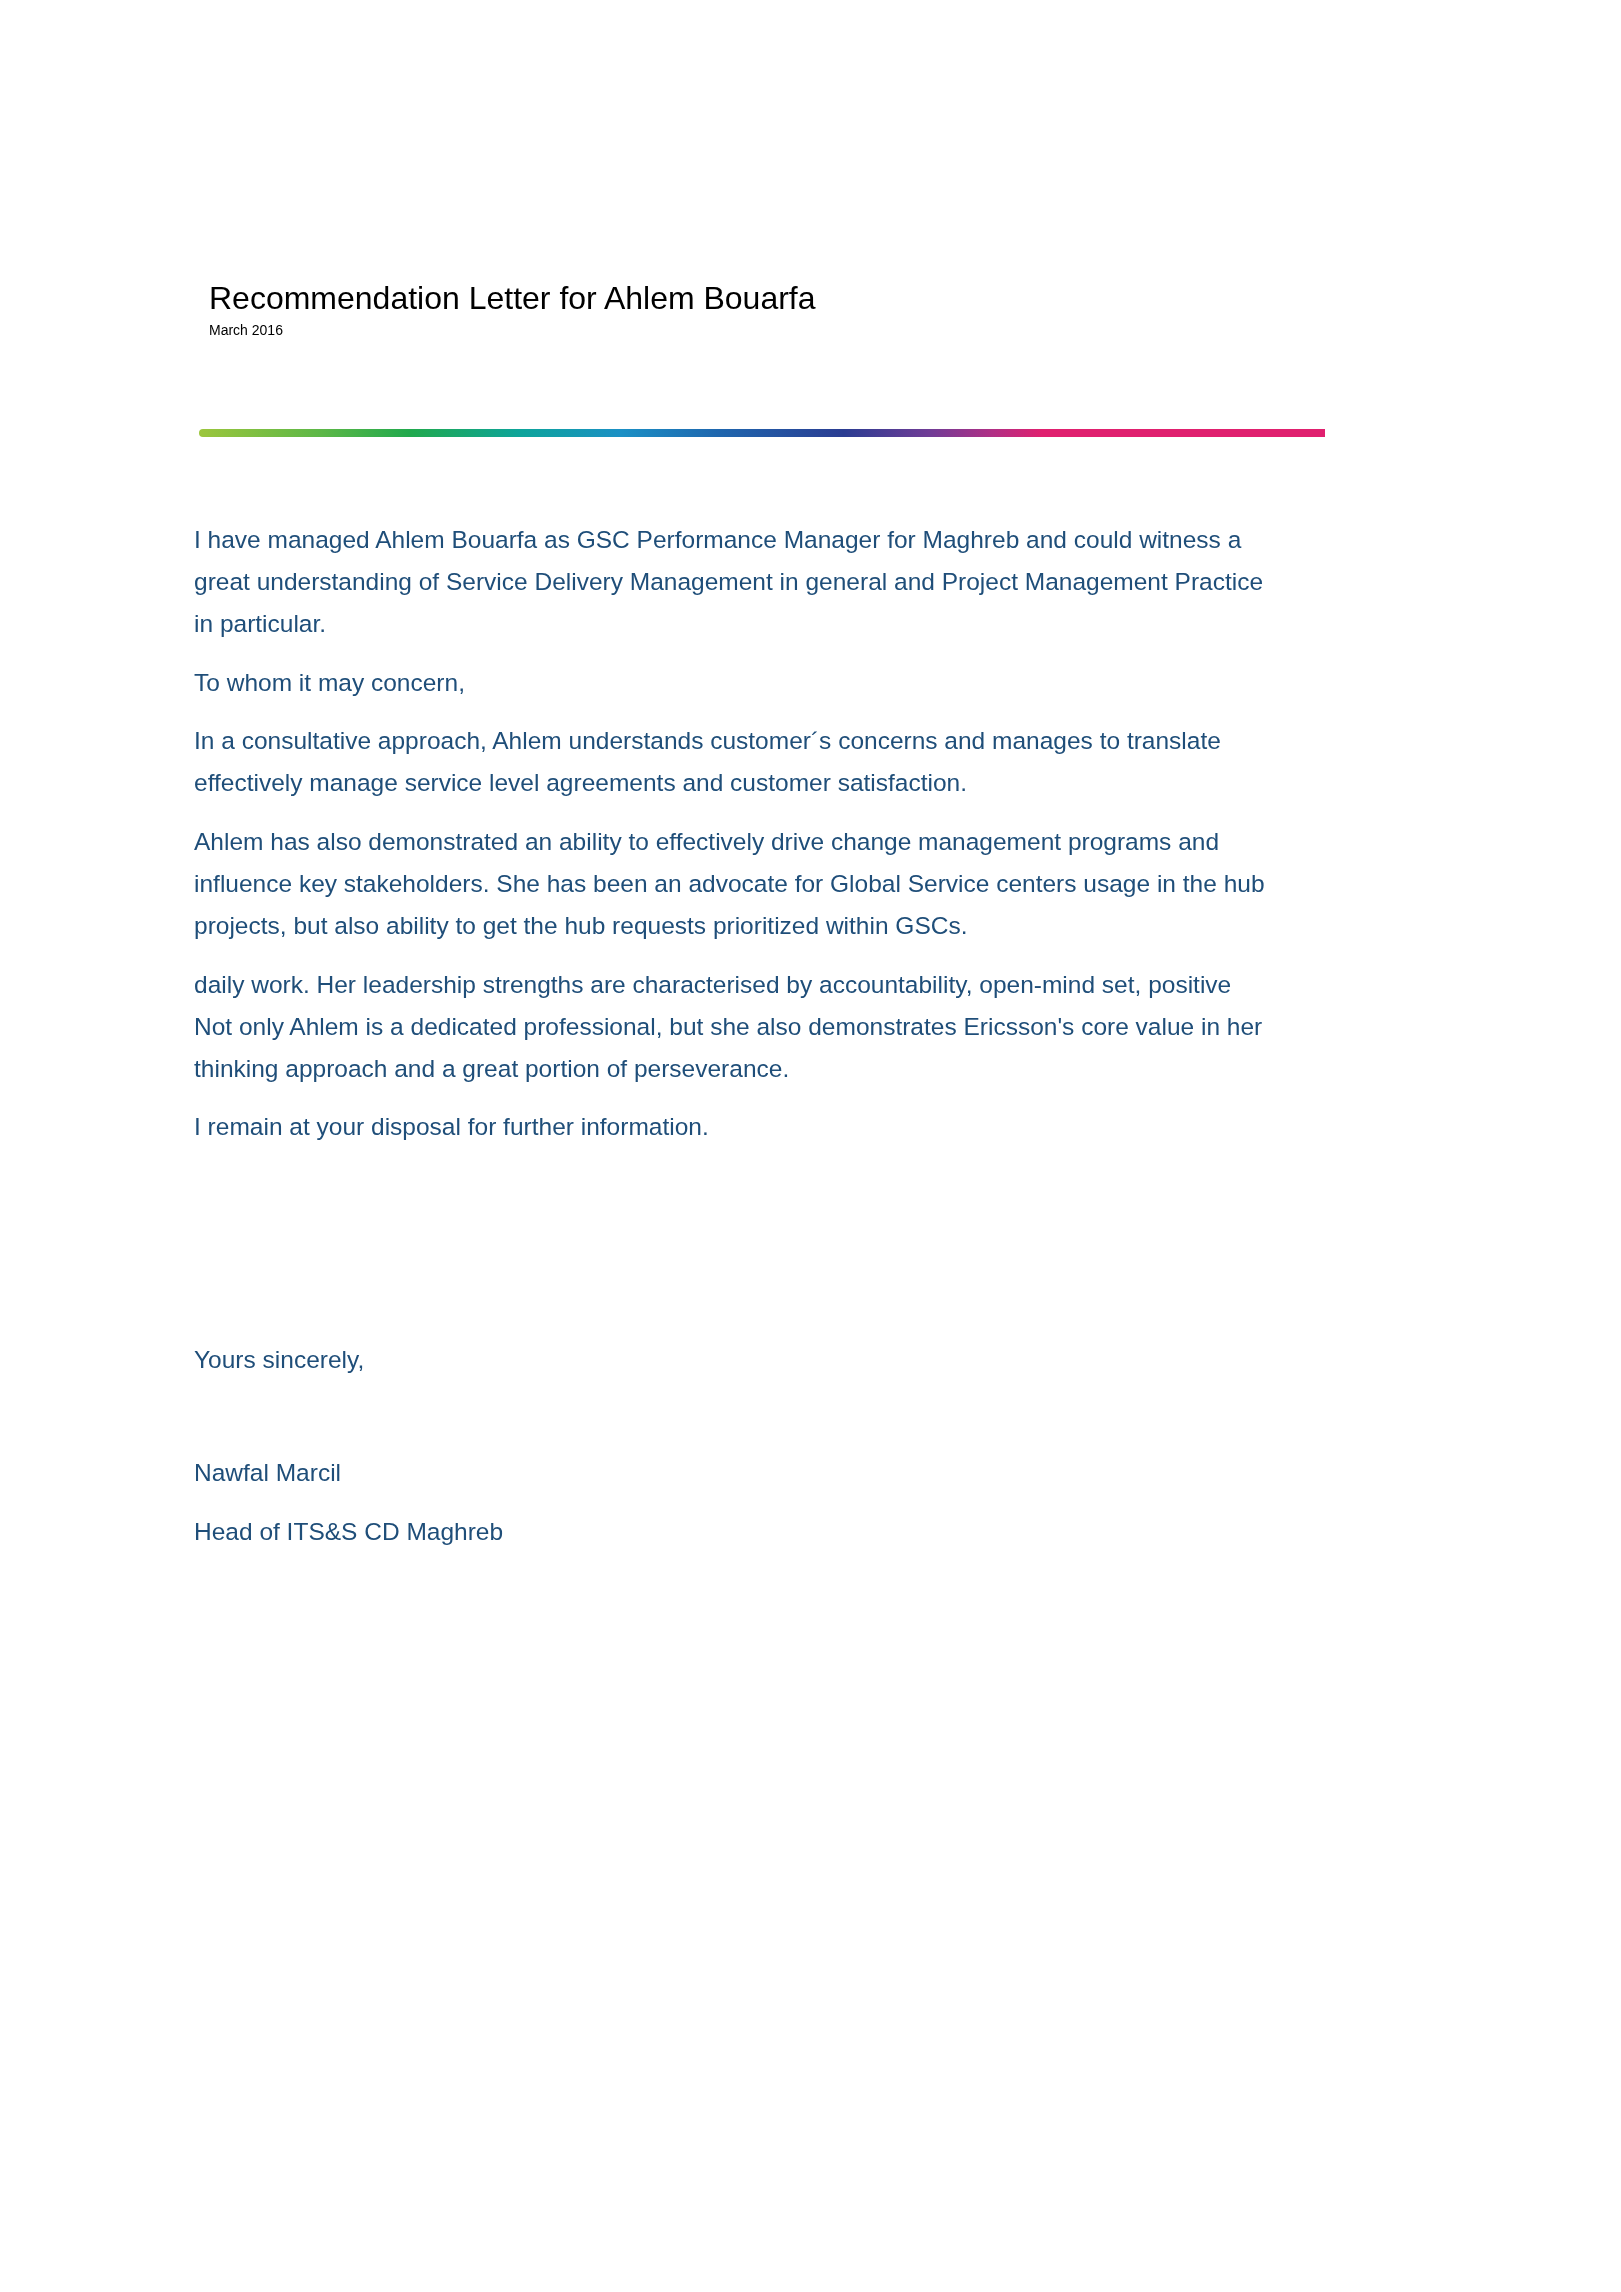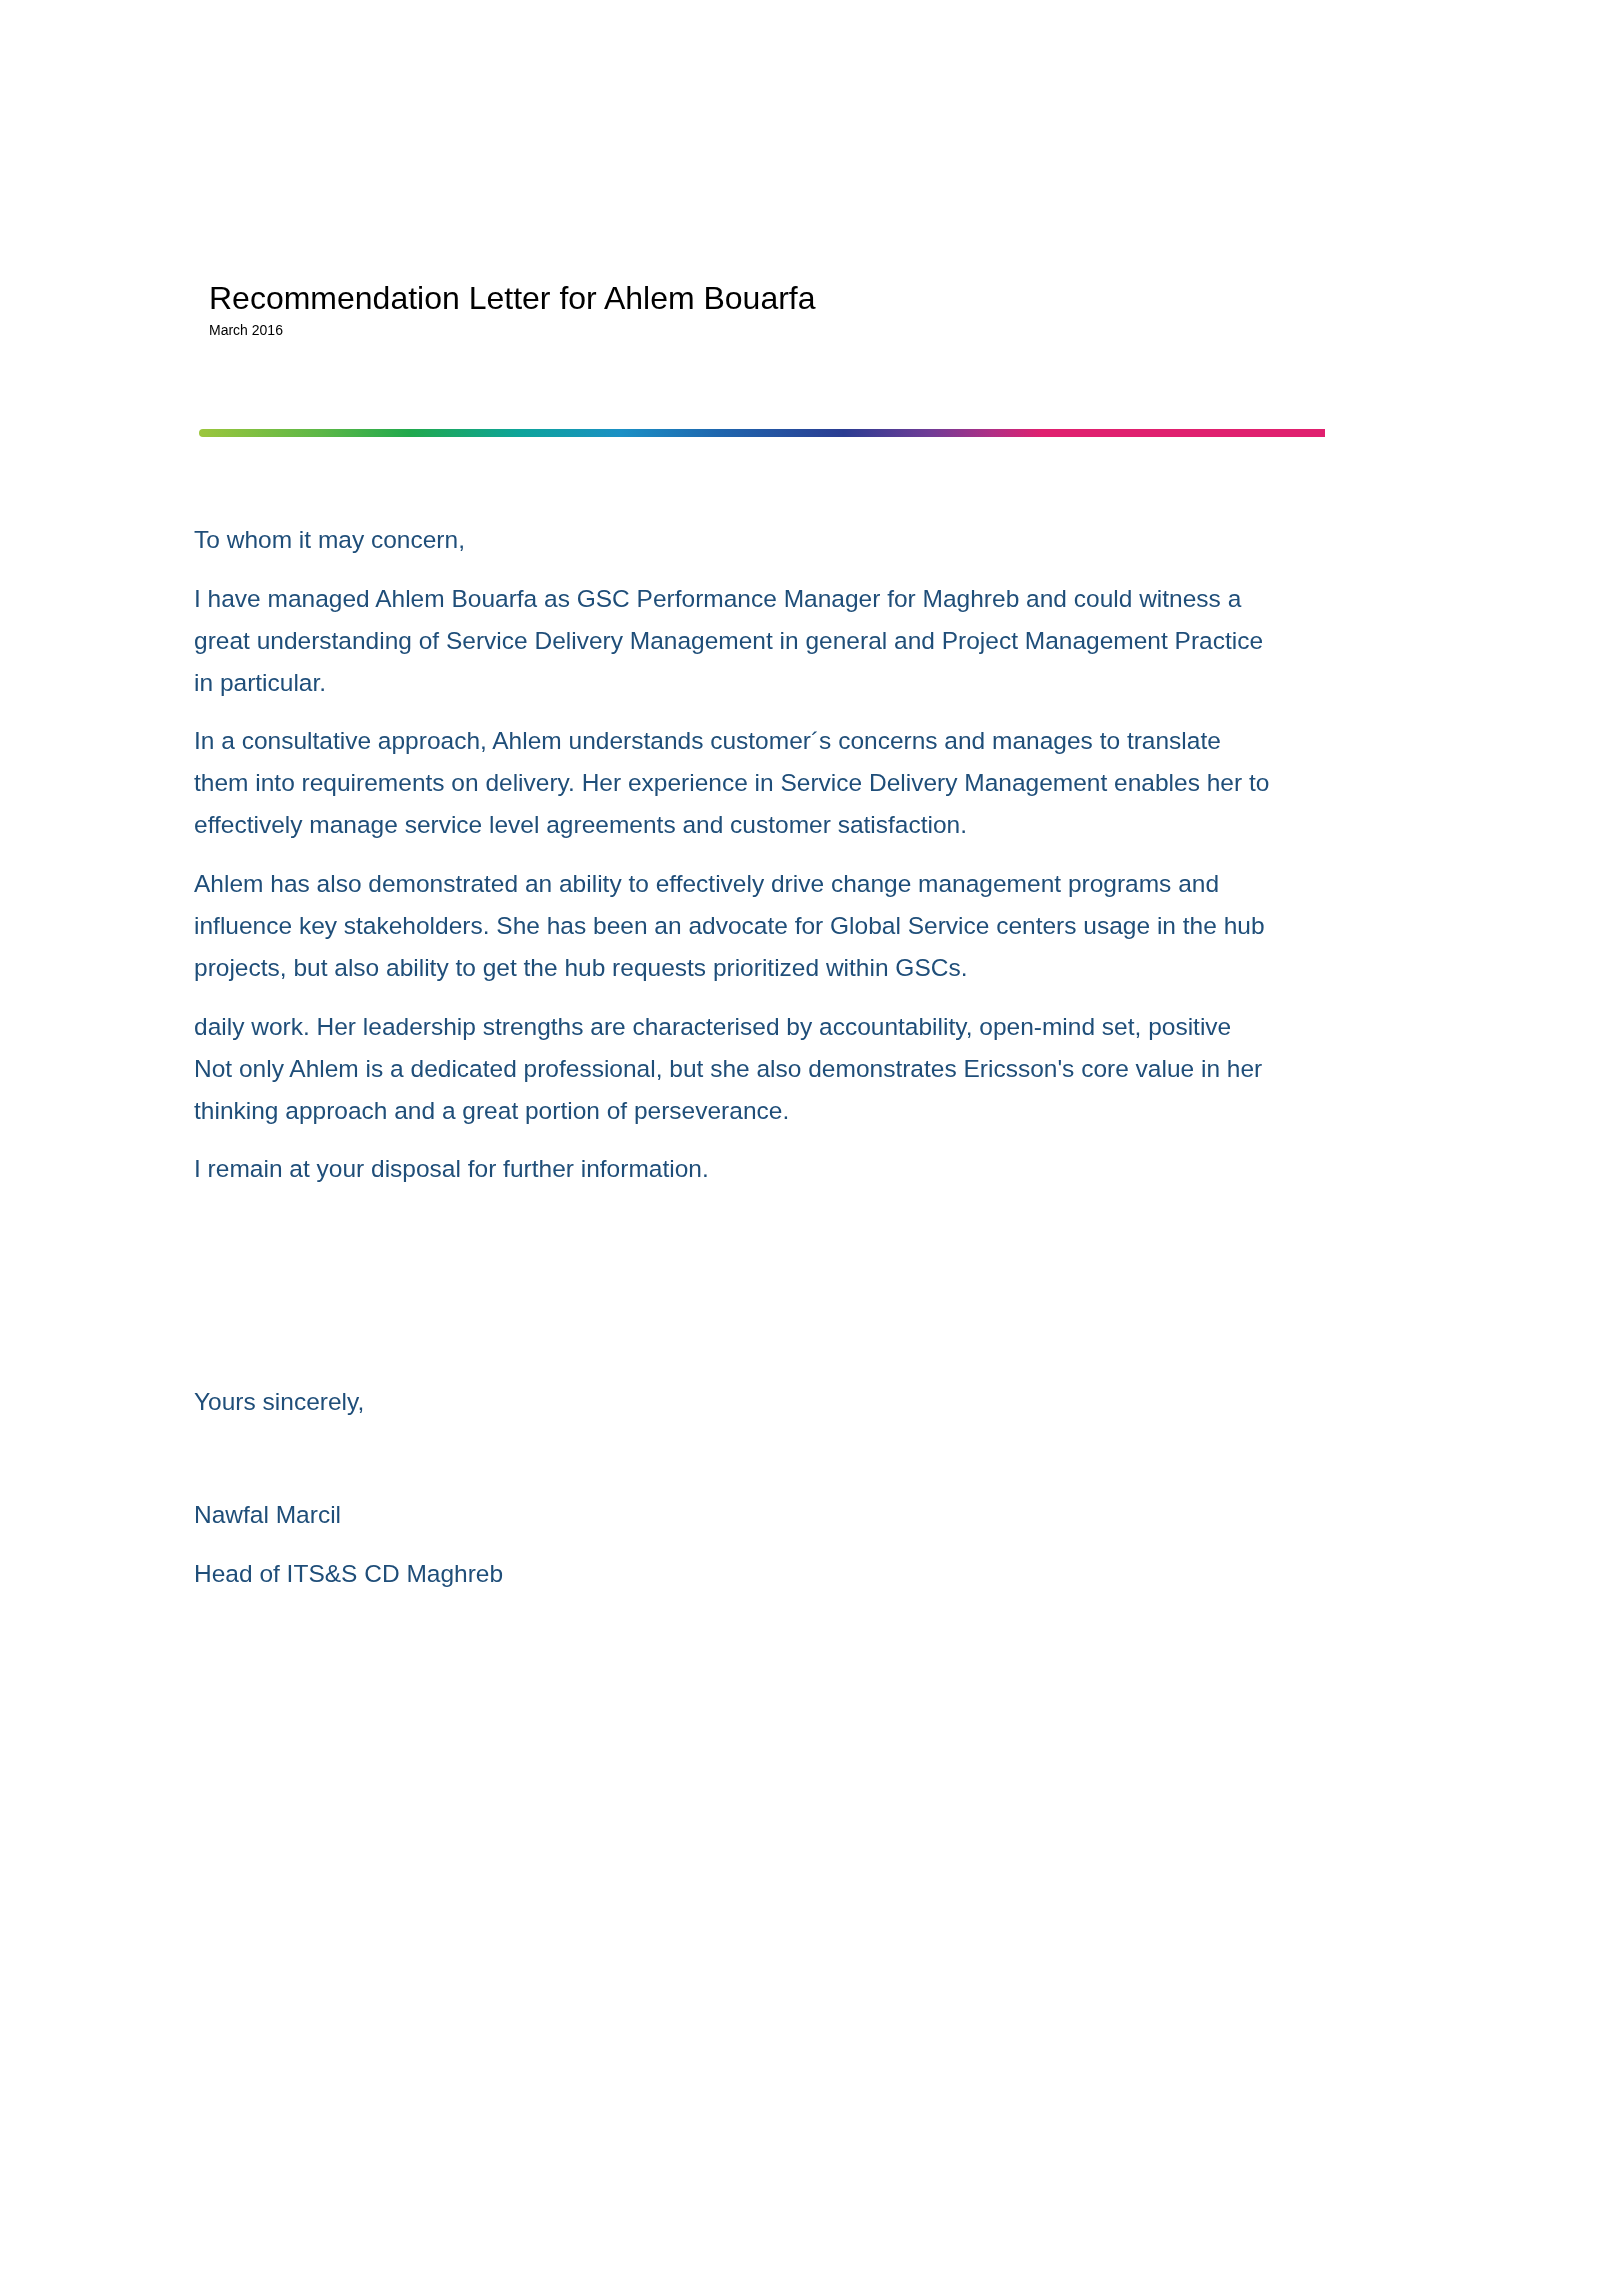--- a/index.html
+++ b/index.html
@@ -90,32 +90,31 @@
   <div class="header">
     <div class="title">Recommendation Letter for Ahlem Bouarfa</div>
     <div class="subtitle">March 2016</div>
   </div>
 
   <div class="divider"></div>
 
   <div class="letter-body">
 
     <div class="paragraph">
-      <div class="line">To whom it may concern,</div>
-    </div>
-
-    <div class="paragraph">
       <div class="line">I have managed Ahlem Bouarfa as GSC Performance Manager for Maghreb and could witness a</div>
       <div class="line">great understanding of Service Delivery Management in general and Project Management Practice</div>
       <div class="line">in particular.</div>
     </div>
 
     <div class="paragraph">
+      <div class="line">To whom it may concern,</div>
+    </div>
+
+    <div class="paragraph">
       <div class="line">In a consultative approach, Ahlem understands customer´s concerns and manages to translate</div>
-      <div class="line">them into requirements on delivery. Her experience in Service Delivery Management enables her to</div>
       <div class="line">effectively manage service level agreements and customer satisfaction.</div>
     </div>
 
     <div class="paragraph">
       <div class="line">Ahlem has also demonstrated an ability to effectively drive change management programs and</div>
       <div class="line">influence key stakeholders. She has been an advocate for Global Service centers usage in the hub</div>
       <div class="line">projects, but also ability to get the hub requests prioritized within GSCs.</div>
     </div>
 
     <div class="paragraph">

